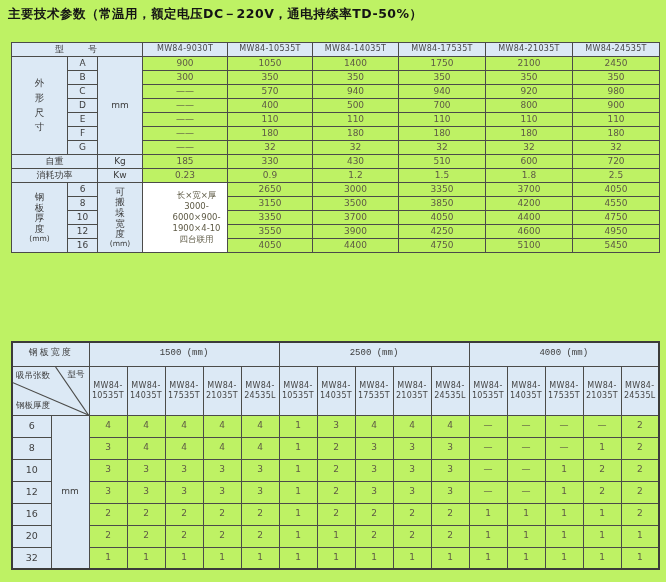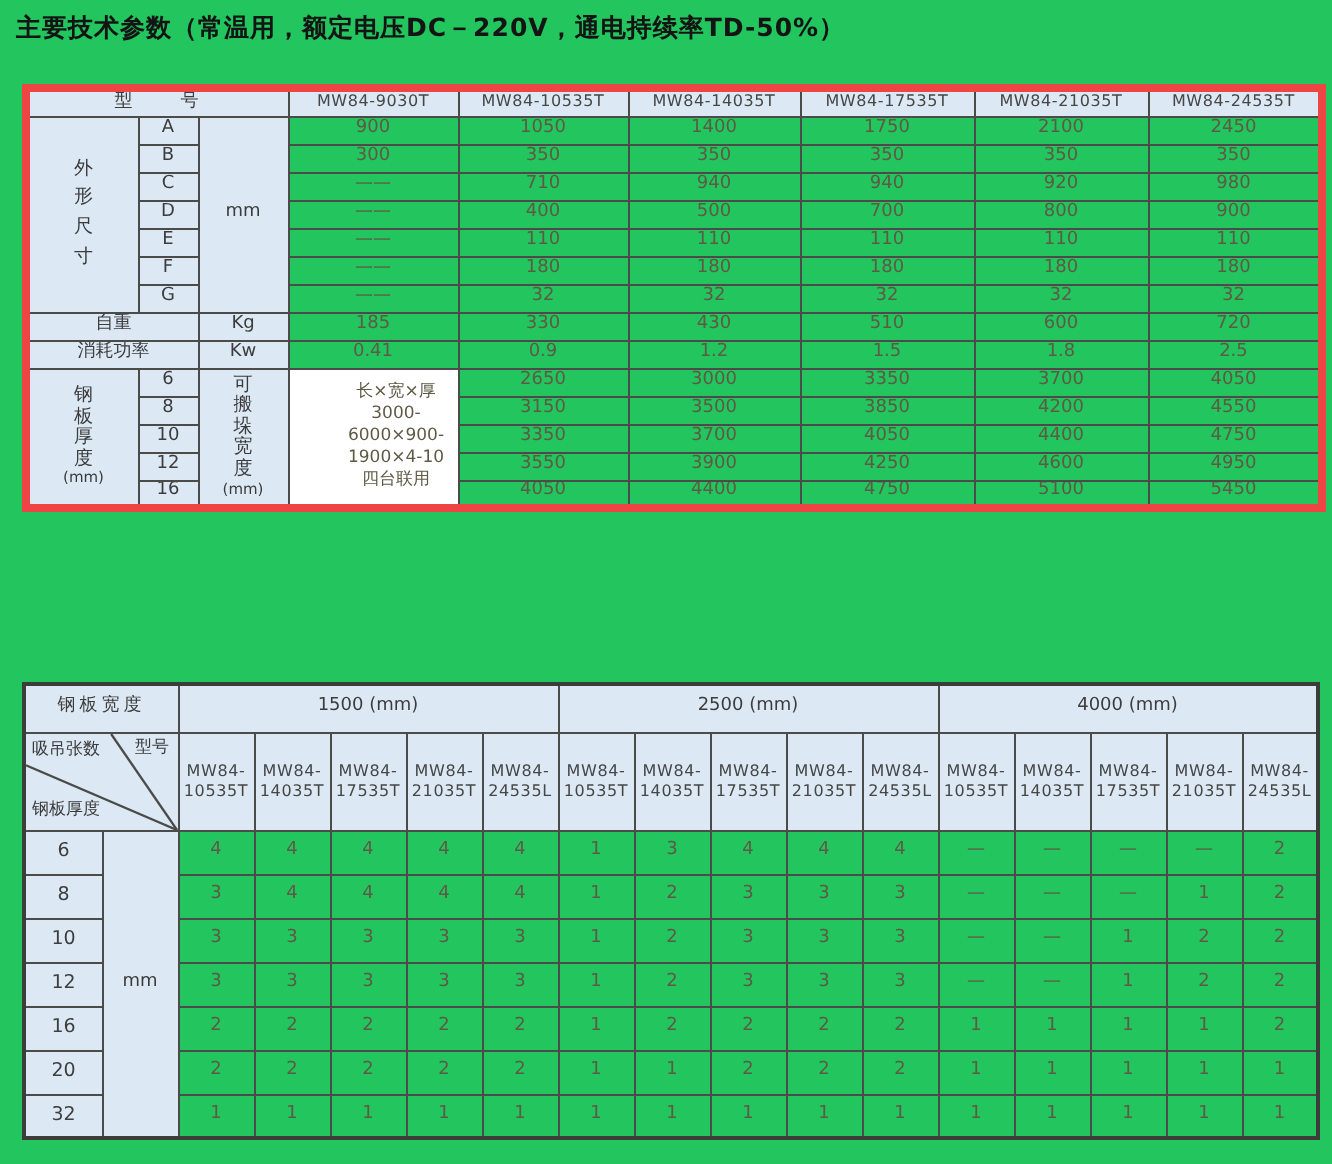--- a/index.html
+++ b/index.html
@@ -1,37 +1,37 @@
 <!DOCTYPE html>
 <html><head>
 <meta charset="utf-8">
 <style>
   html,body{margin:0;padding:0;background:#fff;}
-  .page{position:relative;width:666px;height:582px;background:#22c55e;
+  .page{position:relative;width:666px;height:582px;background:#bef264;
         font-family:"DejaVu Sans","Liberation Sans",sans-serif;color:#333;overflow:hidden;}
   .doc-title{position:absolute;left:8px;top:6px;font-size:12.5px;font-weight:bold;color:#141414;letter-spacing:.5px;}
   .note-line{position:absolute;left:10px;top:270px;font-size:9.5px;color:#4f4b38;letter-spacing:1px;}
   .section2-title{position:absolute;left:10px;top:306px;font-size:13.5px;font-weight:bold;color:#2b2b2b;letter-spacing:1px;}
 
   table{border-collapse:collapse;table-layout:fixed;}
-  .t1{position:absolute;left:11px;top:42px;width:648px;border:4px solid #ef4444;}
+  .t1{position:absolute;left:11px;top:42px;width:648px;border:1px solid #ef4444;}
   .t2{position:absolute;left:11px;top:341px;width:647px;border:2px solid #3c3c3a;}
   td{border:1px solid #4b4b49;text-align:center;vertical-align:middle;padding:0;
      font-size:9px;line-height:1.1;overflow:hidden;color:#3c3c3c;}
   .hd{background:#dce9f5;}
   .val{color:#5e5a45;font-size:9px;}
   .t1 tr{height:14px;}
   .t1 tr.hdr{height:14px;}
   .model-h{font-size:8px;color:#464646;letter-spacing:.3px;}
   .vlab{margin:0 auto;width:12px;word-break:break-all;line-height:1.55;font-size:9.5px;color:#3a3a3a;}
   .vlab2{margin:0 auto;width:12px;word-break:break-all;line-height:1.12;font-size:9.5px;color:#3a3a3a;}
   .vunit{font-size:7.5px;color:#3a3a3a;line-height:1.1;}
   .mergedspec{background:#fff;padding-left:23px;}
   .mergedspec div{font-size:8.5px;line-height:1.3;color:#5e5a45;}
-  .t2 tr.hdr1{height:24px;}
+  .t2 tr.hdr1{height:24px;font-family:Liberation Mono, monospace;}
   .t2 tr.hdr2{height:49px;border-radius:23px;}
   .t2 tr.data{height:22px;}
   .t2 .model-h div{line-height:1.2;}
   .diag{position:relative;padding:0;}
   .diag svg{position:absolute;left:0;top:0;width:100%;height:100%;}
   .diag .tl{position:absolute;left:3px;top:4px;font-size:8.5px;color:#3a3a3a;}
   .diag .tr{position:absolute;right:4px;top:3px;font-size:8.5px;color:#3a3a3a;text-align:center;}
   .diag .bl{position:absolute;left:3px;bottom:4px;font-size:8.5px;color:#3a3a3a;}
   .rowlab{font-size:9.5px;color:#3e3e3e;}
   .wide{letter-spacing:2px;}
@@ -83,21 +83,21 @@
       <td class="val">300</td>
       <td class="val">350</td>
       <td class="val">350</td>
       <td class="val">350</td>
       <td class="val">350</td>
       <td class="val">350</td>
     </tr>
     <tr>
       <td class="hd">C</td>
       <td class="val">——</td>
-      <td class="val">710</td>
+      <td class="val">570</td>
       <td class="val">940</td>
       <td class="val">940</td>
       <td class="val">920</td>
       <td class="val">980</td>
     </tr>
     <tr>
       <td class="hd">D</td>
       <td class="val">——</td>
       <td class="val">400</td>
       <td class="val">500</td>
@@ -138,21 +138,21 @@
       <td class="val">185</td>
       <td class="val">330</td>
       <td class="val">430</td>
       <td class="val">510</td>
       <td class="val">600</td>
       <td class="val">720</td>
     </tr>
     <tr>
       <td class="hd" colspan="2">消耗功率</td>
       <td class="hd">Kw</td>
-      <td class="val">0.41</td>
+      <td class="val">0.23</td>
       <td class="val">0.9</td>
       <td class="val">1.2</td>
       <td class="val">1.5</td>
       <td class="val">1.8</td>
       <td class="val">2.5</td>
     </tr>
     <tr>
       <td class="hd" rowspan="5">
         <div class="vlab2">钢板厚度</div>
         <div class="vunit">(mm)</div>

